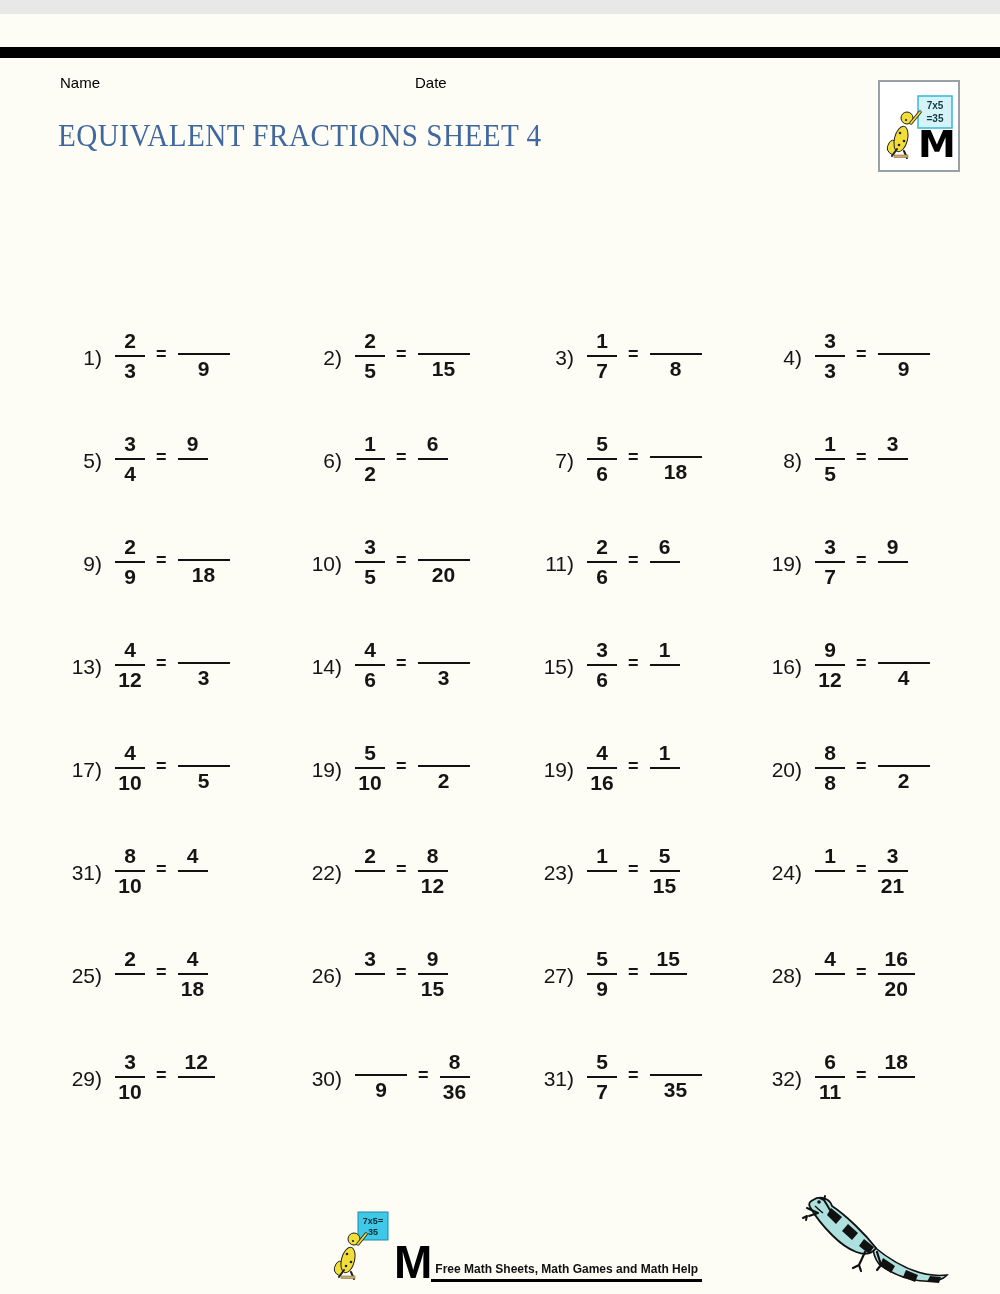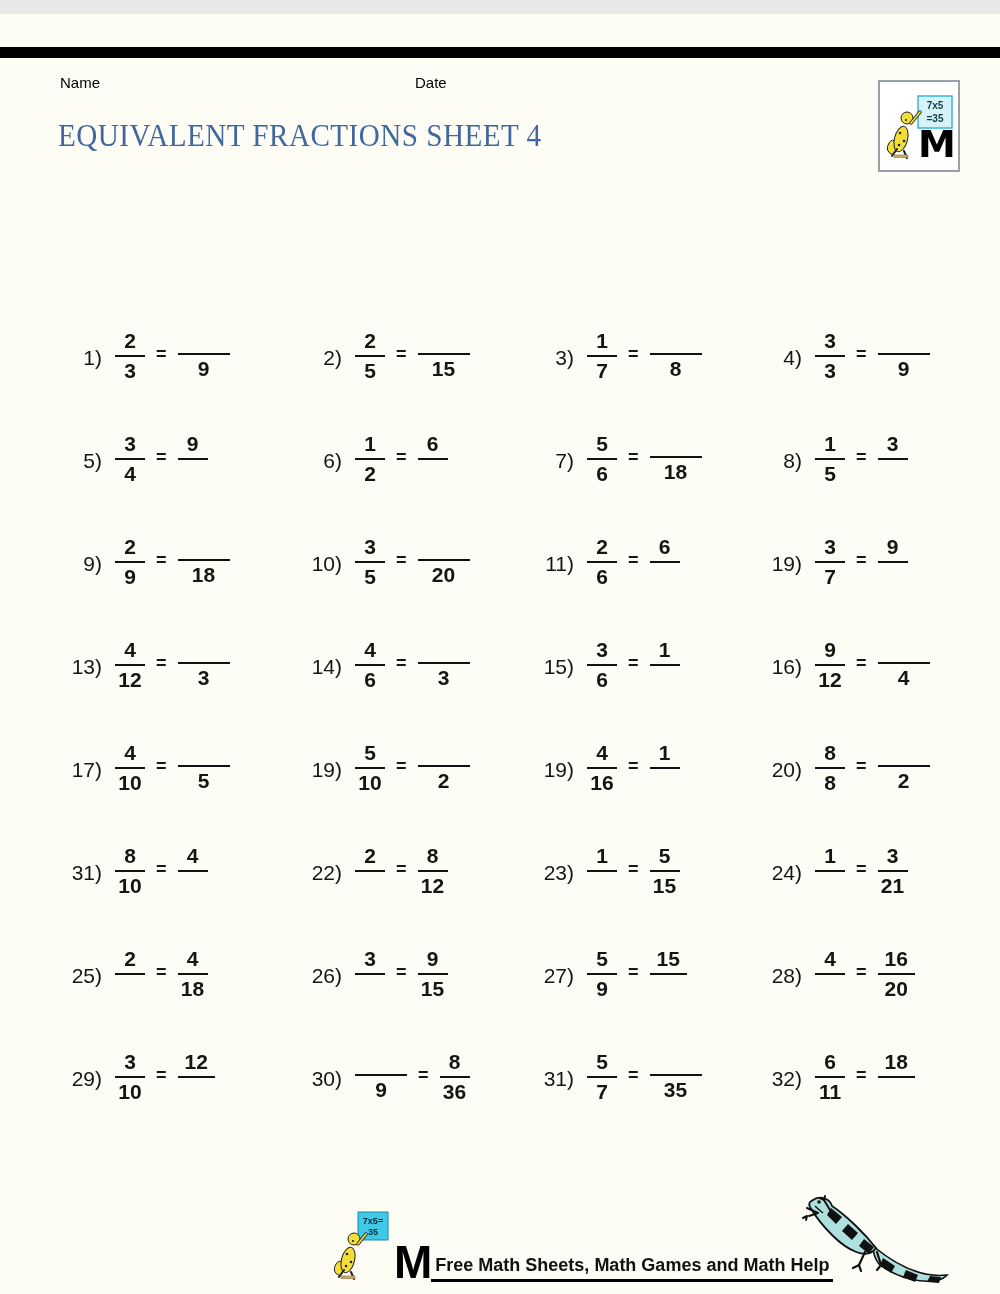--- a/index.html
+++ b/index.html
@@ -52,21 +52,21 @@
 
   .footer-logo {
     position:absolute; left:330px; top:1196px;
     display:flex; align-items:flex-end;
   }
   .fl-m {
     font-size:46px; font-weight:800; line-height:0.82; letter-spacing:-2px;
     margin:0 1px 0 2px; color:#000;
   }
   .fl-col { display:flex; flex-direction:column; align-items:center; }
-  .fl-tagline { font-size:18px; font-weight:700; color:#111; white-space:nowrap; padding:0 4px; }
+  .fl-tagline { font-size:12px; font-weight:700; color:#111; white-space:nowrap; padding:0 4px; }
   .fl-rule { width:100%; height:3px; background:#000; margin-top:3px; }
   .fl-site {
     font-size:29px; font-weight:700; letter-spacing:0.5px; line-height:1.0;
     margin-top:1px; white-space:nowrap; color:#000;
   }
   .lizard-wrap { position:absolute; left:785px; top:1176px; }
 </style>
 </head>
 <body>
 

